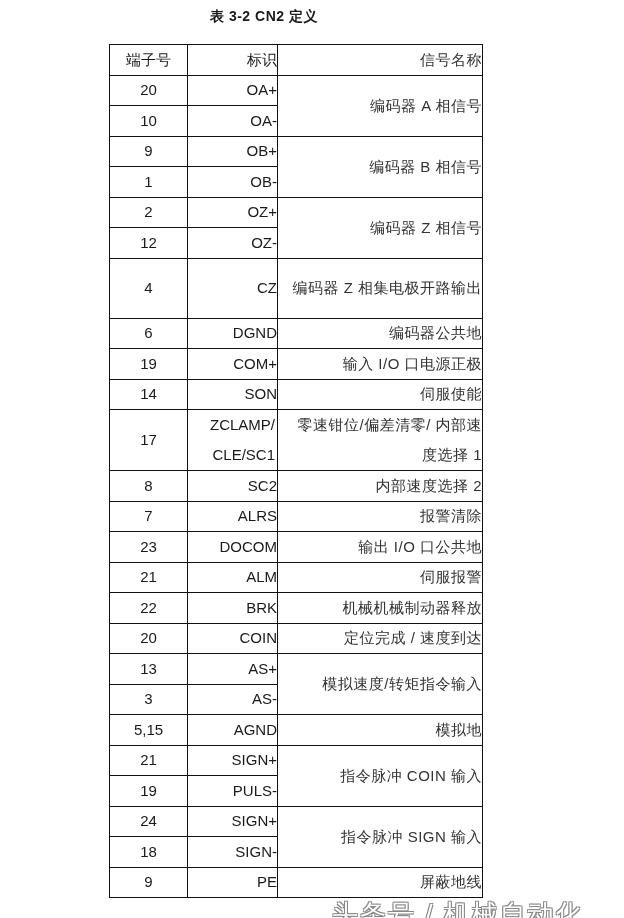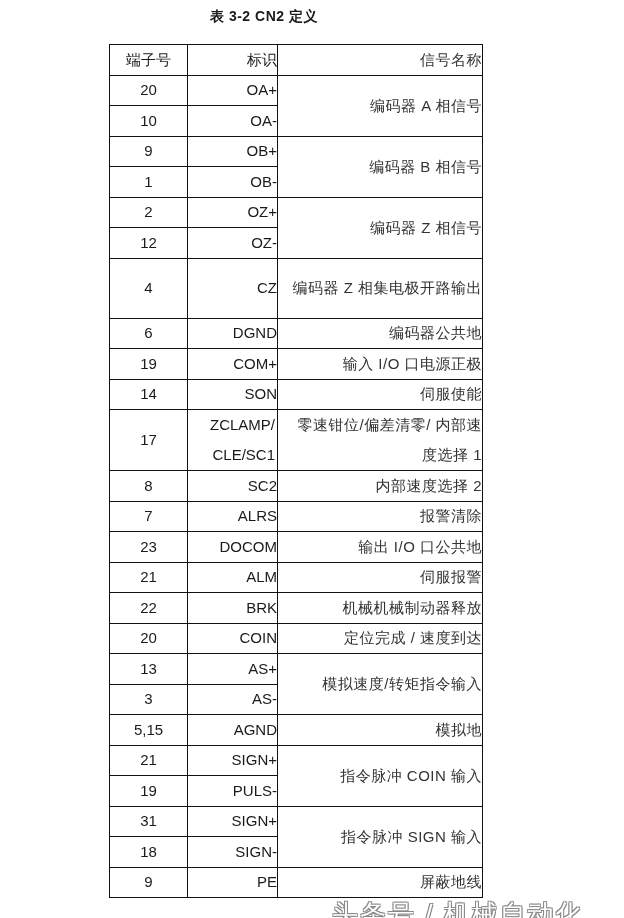--- a/index.html
+++ b/index.html
@@ -129,21 +129,21 @@
   <tr class="h30">
     <td class="c1">21</td>
     <td class="c2">SIGN+</td>
     <td class="c3" rowspan="2">指令脉冲 COIN 输入</td>
   </tr>
   <tr class="h30">
     <td class="c1">19</td>
     <td class="c2">PULS-</td>
   </tr>
   <tr class="h30">
-    <td class="c1">31</td>
+    <td class="c1">24</td>
     <td class="c2">SIGN+</td>
     <td class="c3" rowspan="2">指令脉冲 SIGN 输入</td>
   </tr>
   <tr class="h30">
     <td class="c1">18</td>
     <td class="c2">SIGN-</td>
   </tr>
   <tr class="h30">
     <td class="c1">9</td>
     <td class="c2">PE</td>

